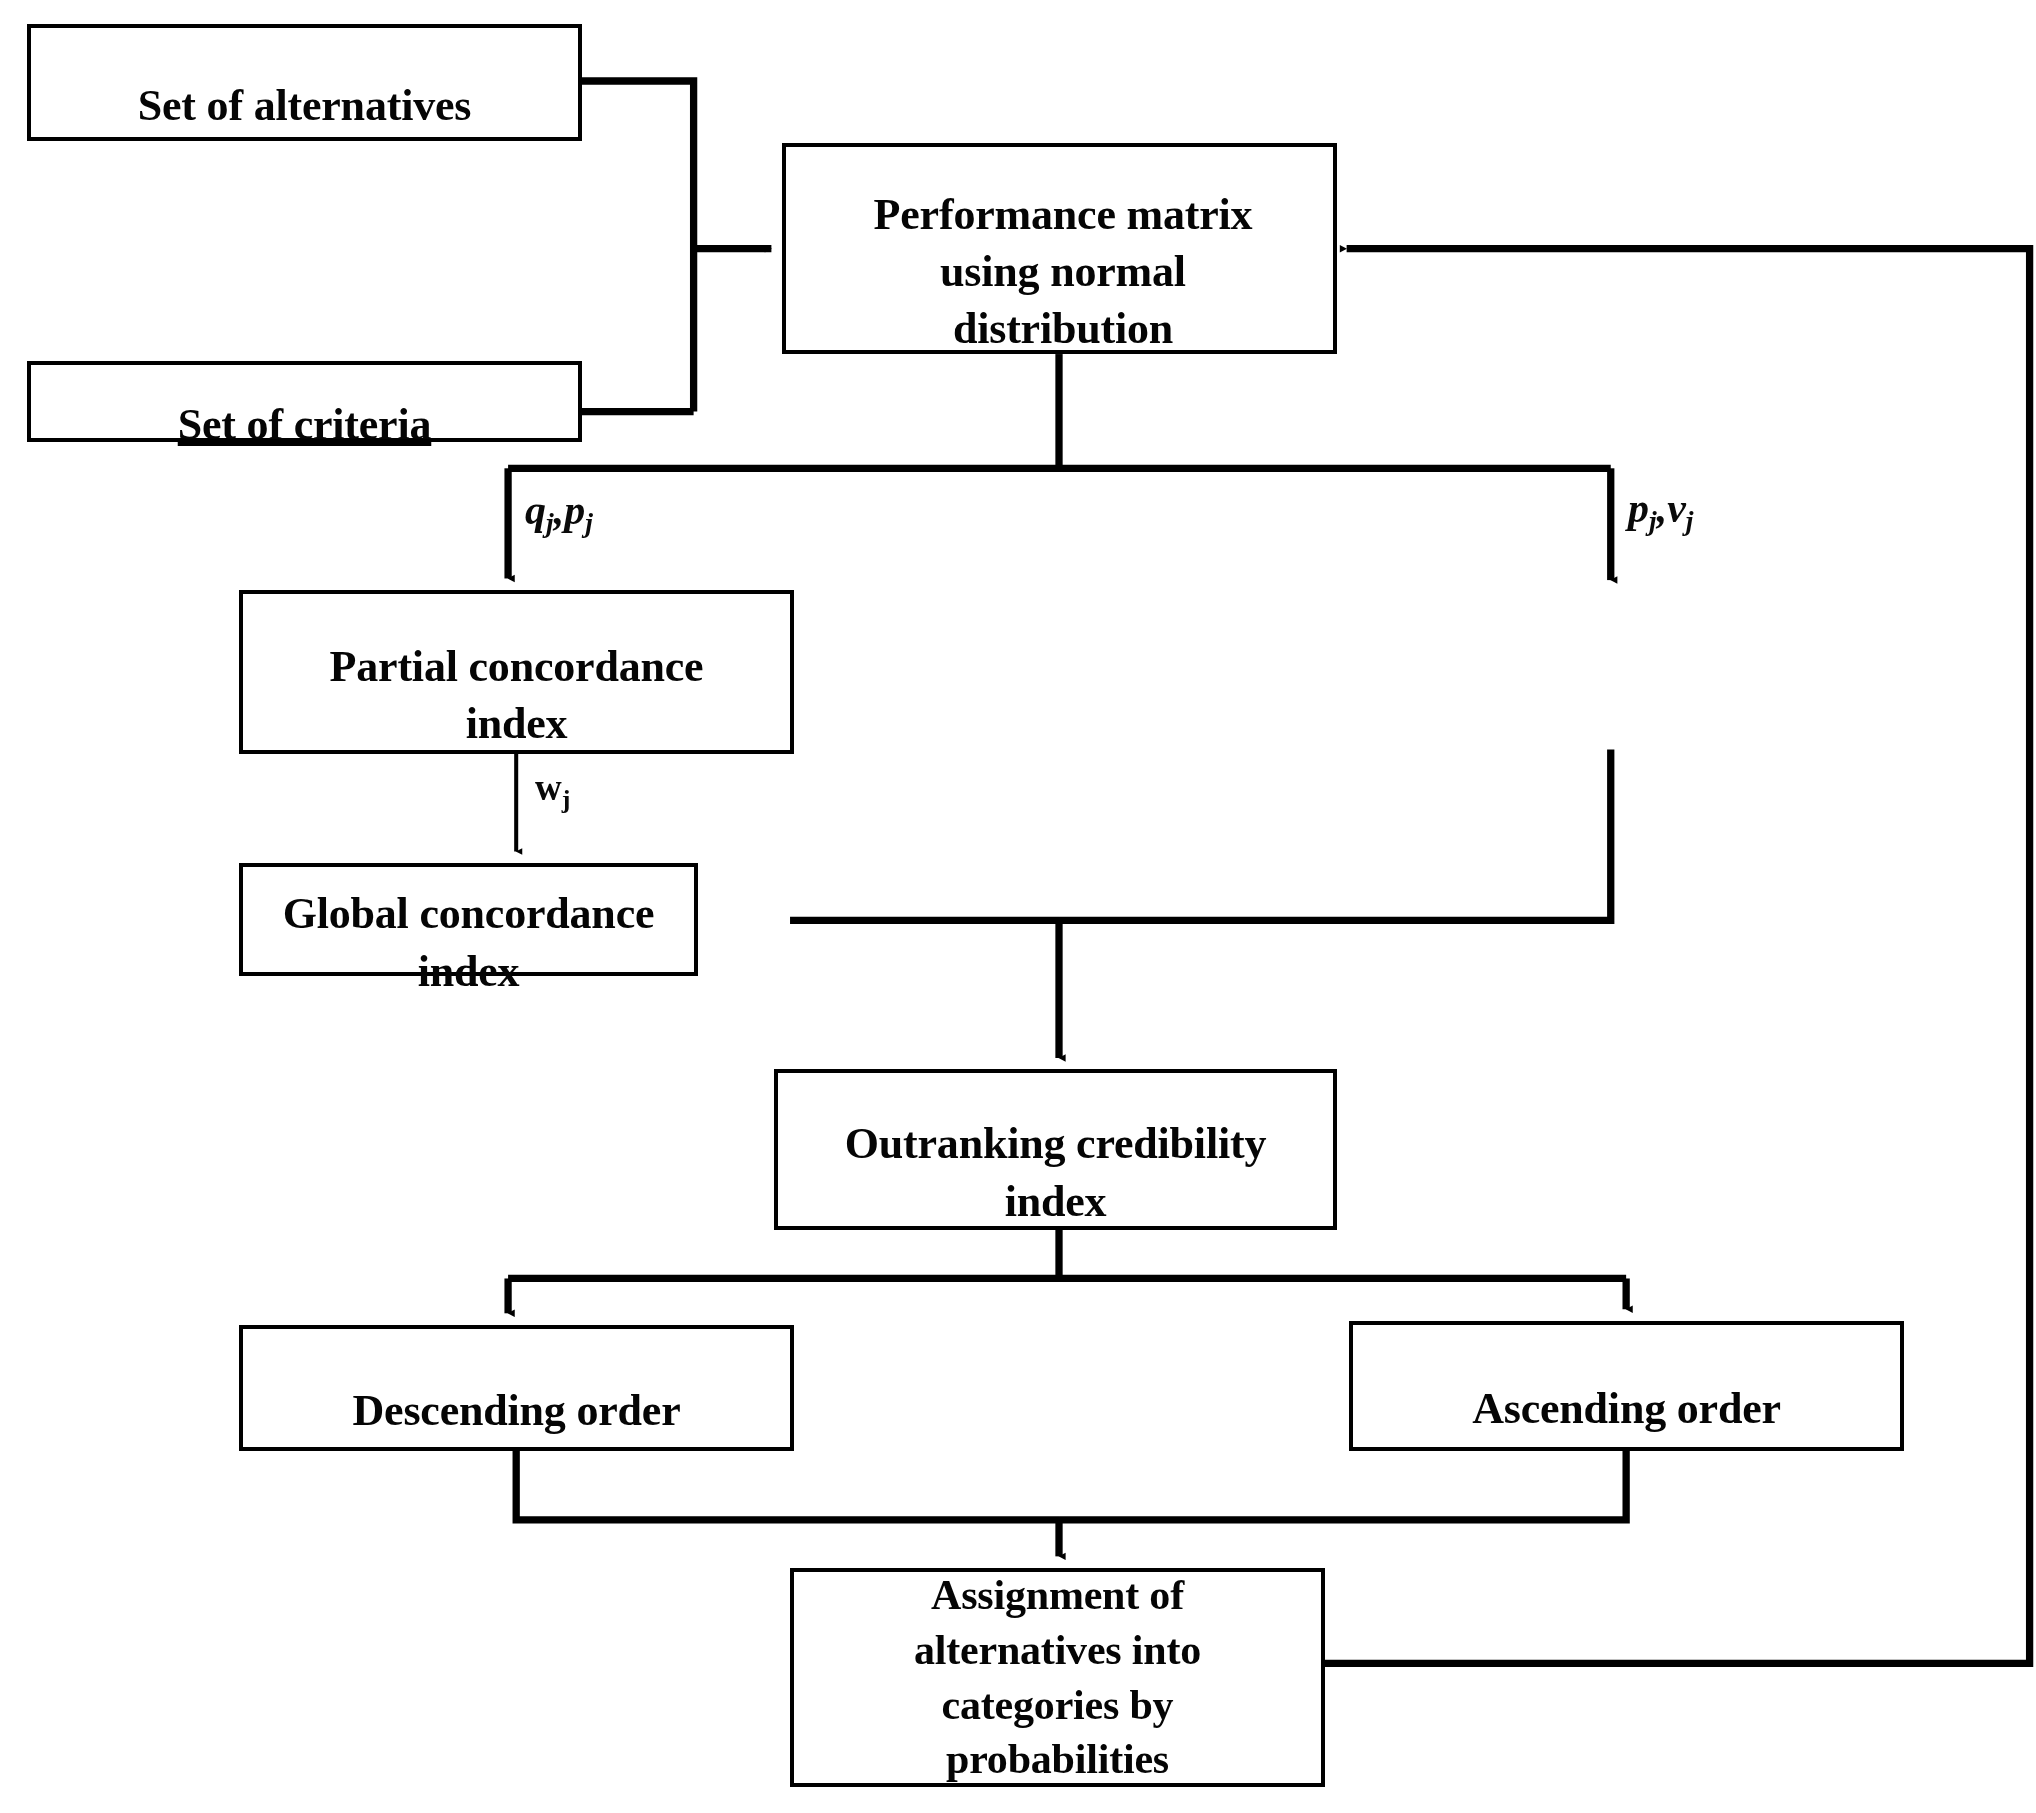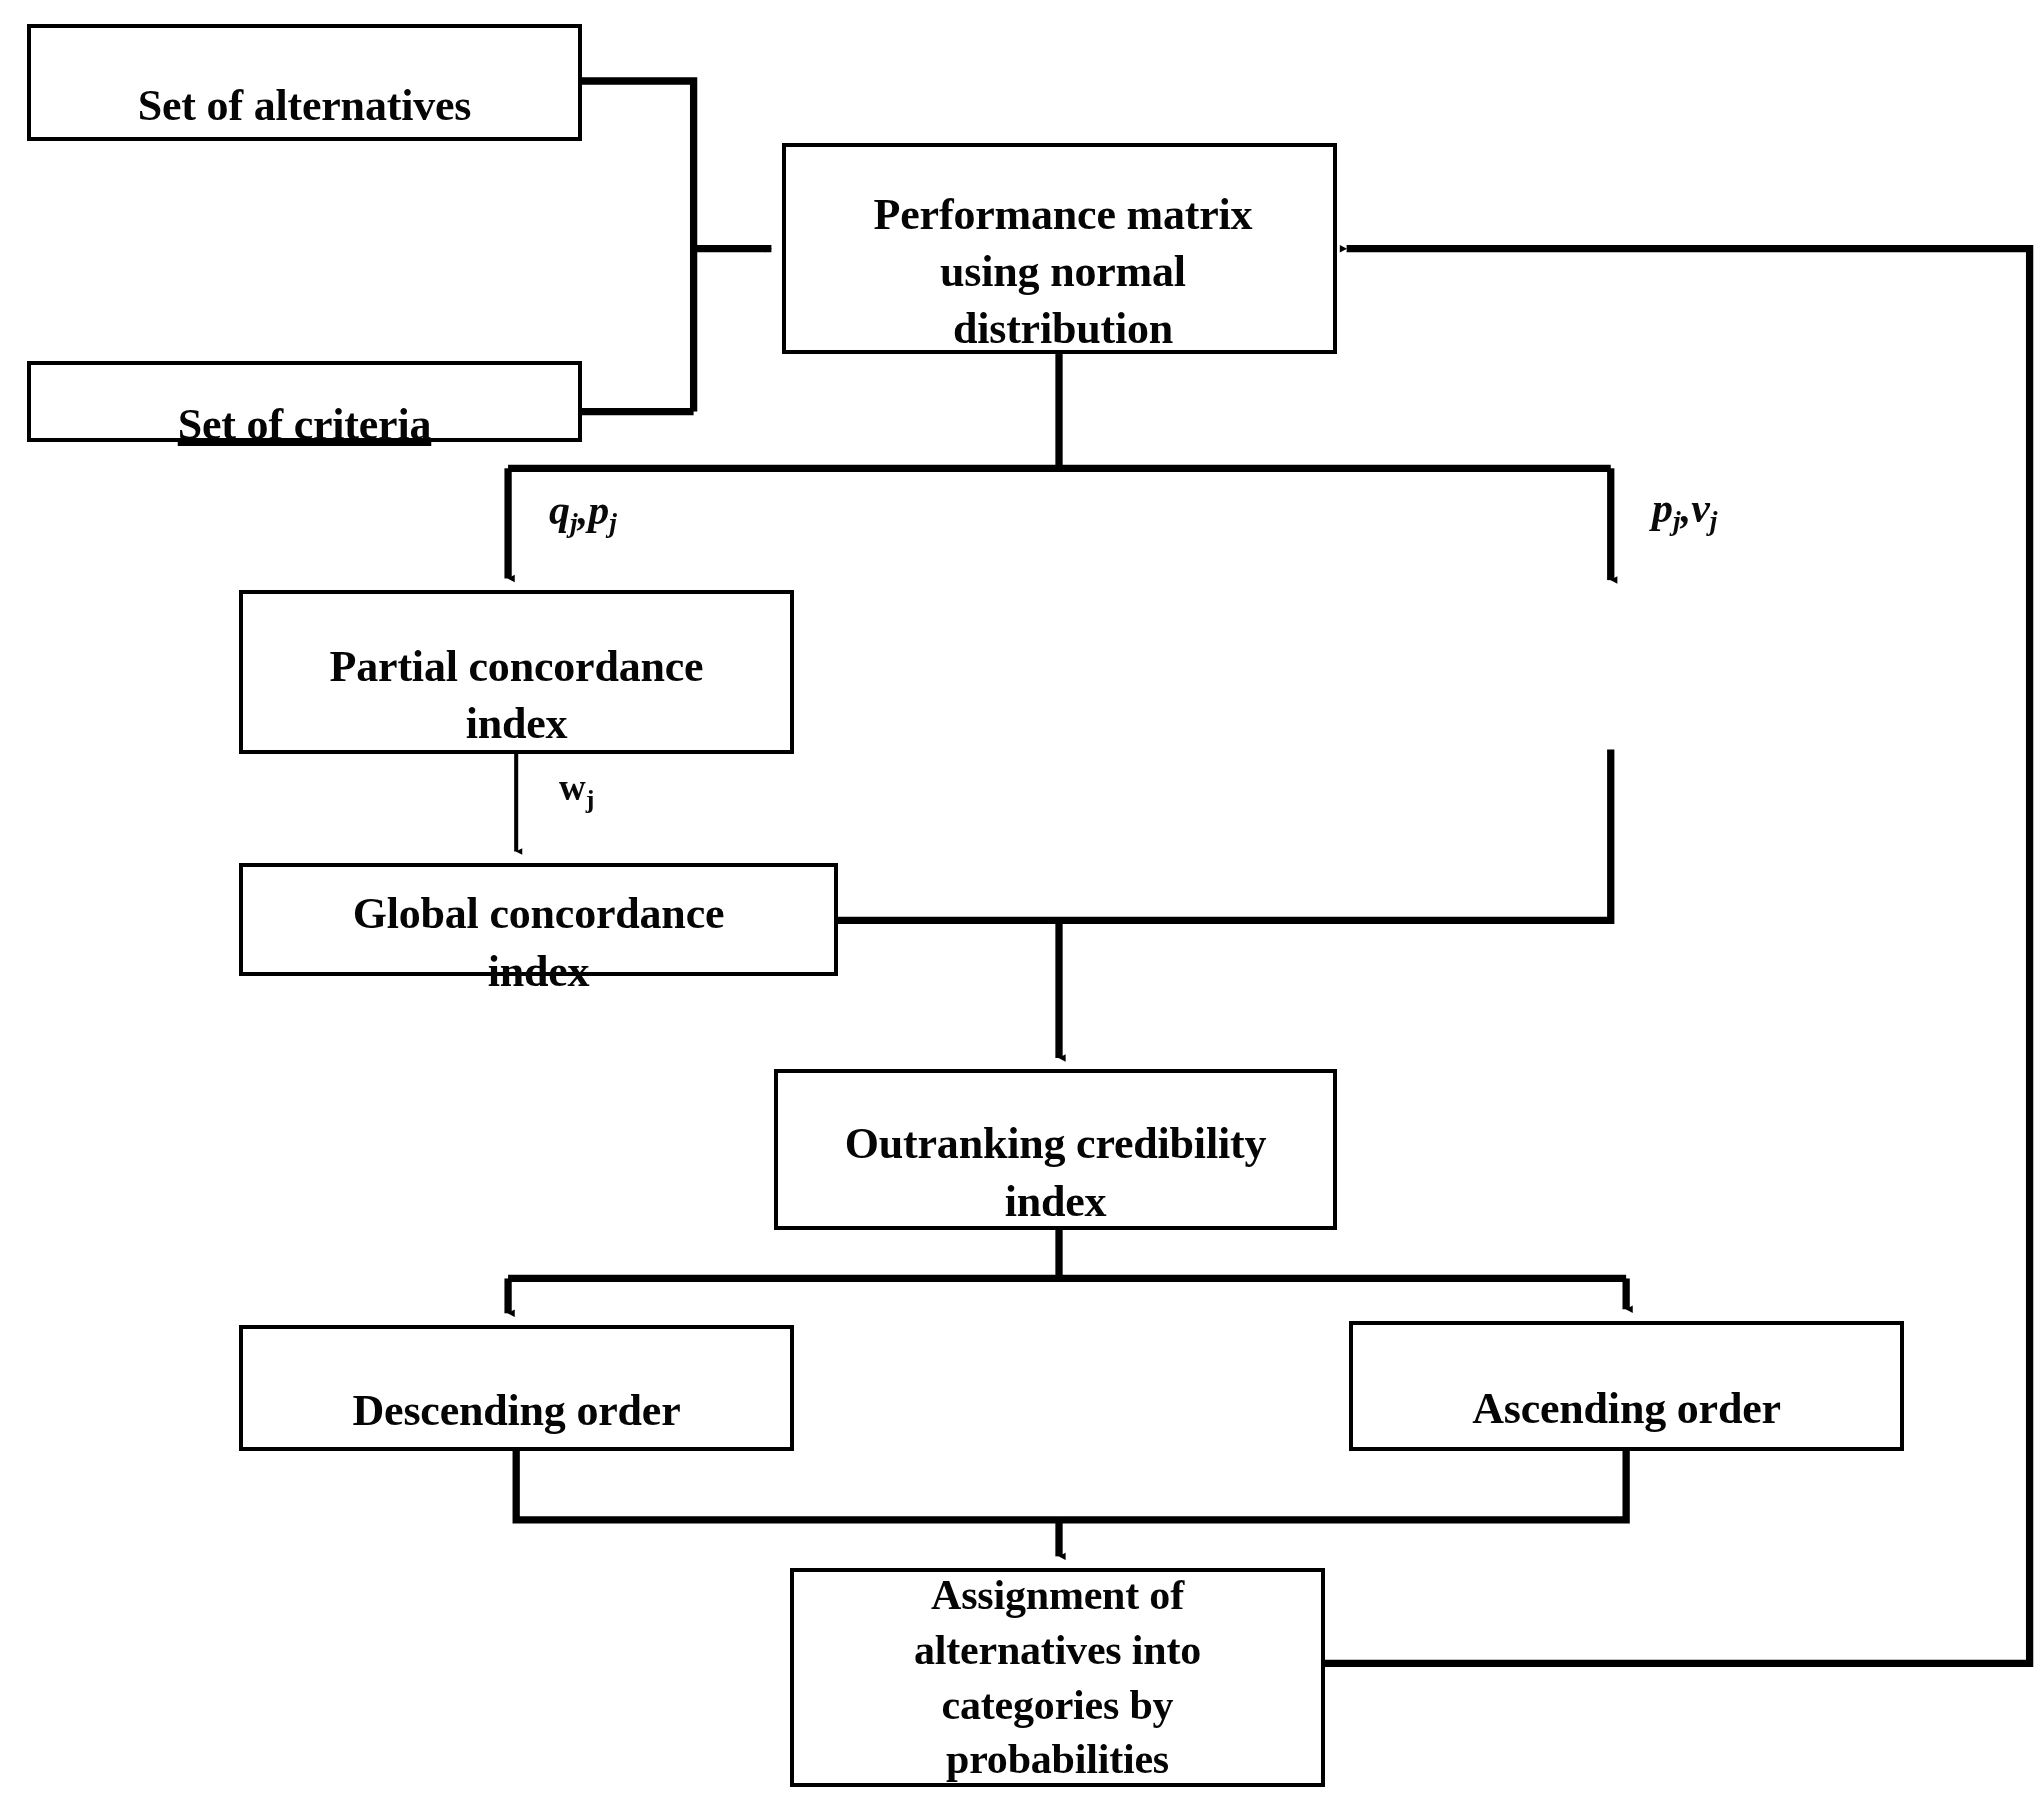--- a/index.html
+++ b/index.html
@@ -31,21 +31,20 @@
   .fs-big{font-size:44px;margin-top:46px;}
   .fs-mid{font-size:42px;}
 
   .edgelabel{
     position:absolute;
     z-index:4;
     font-family:"Liberation Serif", serif;
     font-weight:bold;
     color:#0a0a0a;
     white-space:nowrap;
-    margin-left:24px;
   }
   .edgelabel .var{font-style:italic;font-size:42px;}
   .edgelabel .sub{font-style:italic;font-size:27.5px;vertical-align:-0.30em;}
   .edgelabel.upright .var{font-style:normal;font-size:37px;}
   .edgelabel.upright .sub{font-style:normal;font-size:26px;}
 </style>
 </head>
 <body>
 
 <div id="stage">
@@ -113,21 +112,21 @@
 using normal
 distribution</span>
   </div>
 
   <div class="node" style="left:239px; top:590px; width:555px; height:164px;">
     <span class="label fs-big">Partial concordance
 index</span>
   </div>
 
 
-  <div class="node" style="left:239px; top:863px; width:599px; height:113px;">
+  <div class="node" style="left:239px; top:863px; width:459px; height:113px;">
     <span class="label fs-big">Global concordance
 index</span>
   </div>
 
   <div class="node" style="left:774px; top:1069px; width:563px; height:161px;">
     <span class="label fs-big">Outranking credibility
 index</span>
   </div>
 
   <div class="node" style="left:1349px; top:1321px; width:555px; height:130px;">

